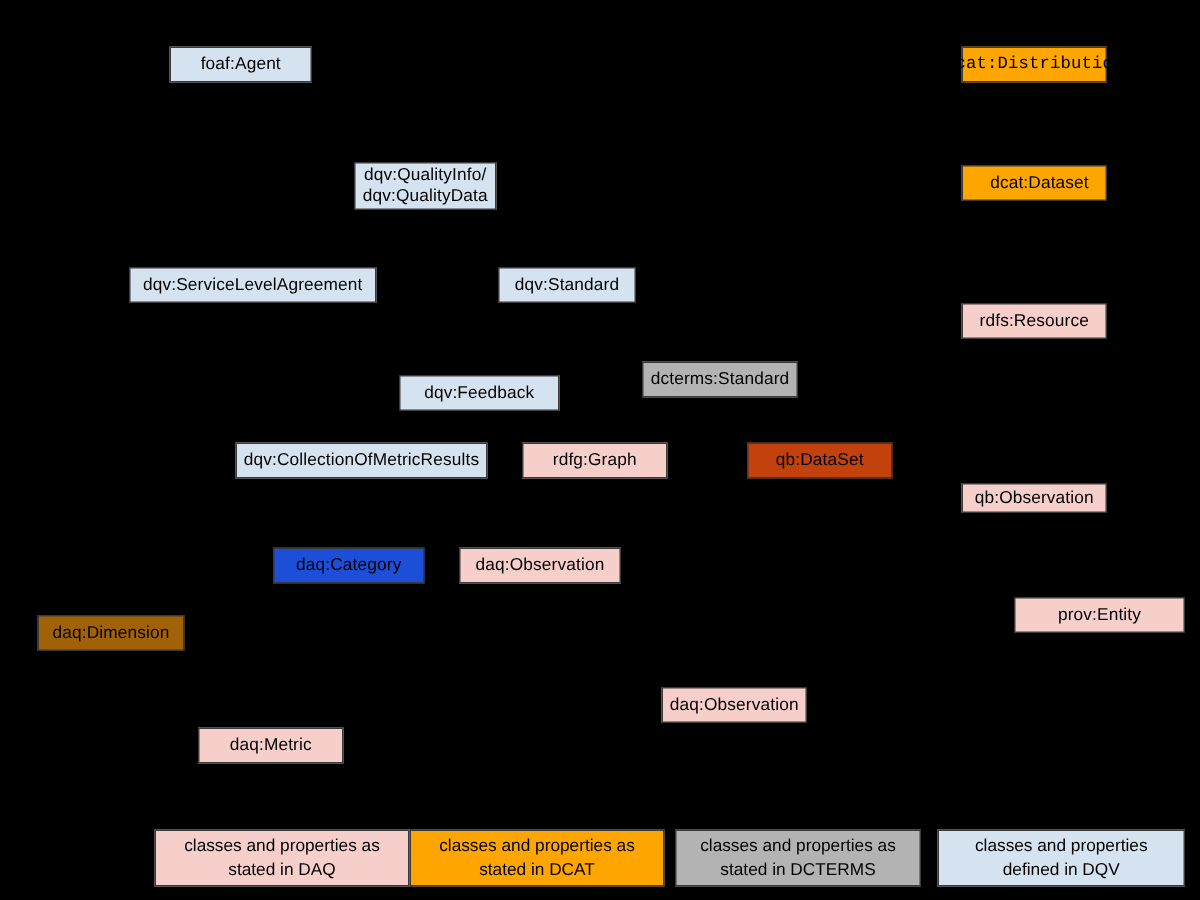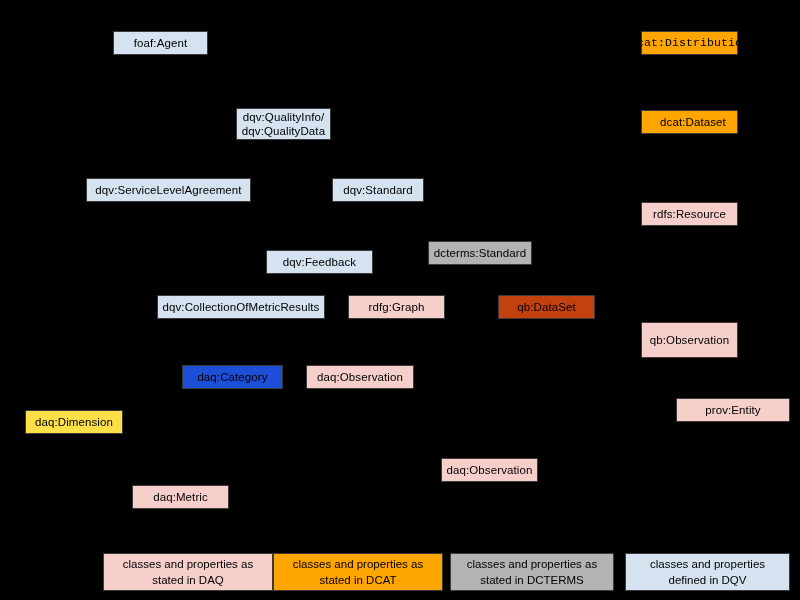--- a/index.html
+++ b/index.html
@@ -56,25 +56,25 @@
 dqv:QualityData</div>
       <div class="node" style="left: 641px; top: 110px; width: 97px; height: 24px; background: rgb(255, 165, 0); border-color: rgb(58, 58, 58); padding-left: 11px;">dcat:Dataset</div>
       <div class="node" style="left: 86px; top: 178px; width: 165px; height: 24px; background: rgb(213, 227, 240); border-color: rgb(58, 58, 58);">dqv:ServiceLevelAgreement</div>
       <div class="node" style="left: 332px; top: 178px; width: 92px; height: 24px; background: rgb(213, 227, 240); border-color: rgb(58, 58, 58);">dqv:Standard</div>
       <div class="node" style="left: 641px; top: 202px; width: 97px; height: 24px; background: rgb(246, 207, 203); border-color: rgb(58, 58, 58);">rdfs:Resource</div>
       <div class="node" style="left: 428px; top: 241px; width: 104px; height: 24px; background: rgb(179, 179, 179); border-color: rgb(58, 58, 58);">dcterms:Standard</div>
       <div class="node" style="left: 266px; top: 250px; width: 107px; height: 24px; background: rgb(213, 227, 240); border-color: rgb(58, 58, 58);">dqv:Feedback</div>
       <div class="node" style="left: 157px; top: 295px; width: 168px; height: 24px; background: rgb(213, 227, 240); border-color: rgb(58, 58, 58);">dqv:CollectionOfMetricResults</div>
       <div class="node" style="left: 348px; top: 295px; width: 97px; height: 24px; background: rgb(246, 207, 203); border-color: rgb(58, 58, 58);">rdfg:Graph</div>
       <div class="node" style="left: 470px; top: 295px; width: 97px; height: 24px; background: #c2410c; border-color: rgb(58, 58, 58); margin-left: 28px;">qb:DataSet</div>
-      <div class="node" style="left: 641px; top: 322px; width: 97px; height: 36px; background: rgb(246, 207, 203); border-color: rgb(58, 58, 58);">qb:Observation</div>
+      <div class="node" style="left: 641px; top: 322px; width: 97px; height: 20px; background: rgb(246, 207, 203); border-color: rgb(58, 58, 58);">qb:Observation</div>
       <div class="node" style="left: 182px; top: 365px; width: 101px; height: 24px; background: #1d4ed8; border-color: rgb(58, 58, 58);">daq:Category</div>
       <div class="node" style="left: 306px; top: 365px; width: 108px; height: 24px; background: rgb(246, 207, 203); border-color: rgb(58, 58, 58);">daq:Observation</div>
       <div class="node" style="left: 676px; top: 398px; width: 114px; height: 24px; background: rgb(246, 207, 203); border-color: rgb(58, 58, 58);">prov:Entity</div>
-      <div class="node" style="left: 25px; top: 410px; width: 98px; height: 24px; background: #fde047; border-color: rgb(58, 58, 58);">daq:Dimension</div>
+      <div class="node" style="left: 25px; top: 410px; width: 98px; height: 24px; background: #a16207; border-color: rgb(58, 58, 58);">daq:Dimension</div>
       <div class="node" style="left: 132px; top: 485px; width: 97px; height: 24px; background: rgb(246, 207, 203); border-color: rgb(58, 58, 58);">daq:Metric</div>
       <div class="node" style="left: 441px; top: 458px; width: 97px; height: 24px; background: rgb(246, 207, 203); border-color: rgb(58, 58, 58);">daq:Observation</div>
     </div>
   <div id="legend-layer">
       <div class="legend-item" style="left: 103px; top: 553px; width: 170px; height: 38px; background: rgb(246, 207, 203); border-color: rgb(58, 58, 58);">classes and properties  as
 stated in DAQ</div>
       <div class="legend-item" style="left: 273px; top: 553px; width: 170px; height: 38px; background: rgb(255, 165, 0); border-color: rgb(58, 58, 58);">classes and properties  as
 stated in DCAT</div>
       <div class="legend-item" style="left: 450px; top: 553px; width: 164px; height: 38px; background: rgb(179, 179, 179); border-color: rgb(58, 58, 58);">classes and properties  as
 stated in DCTERMS</div>

